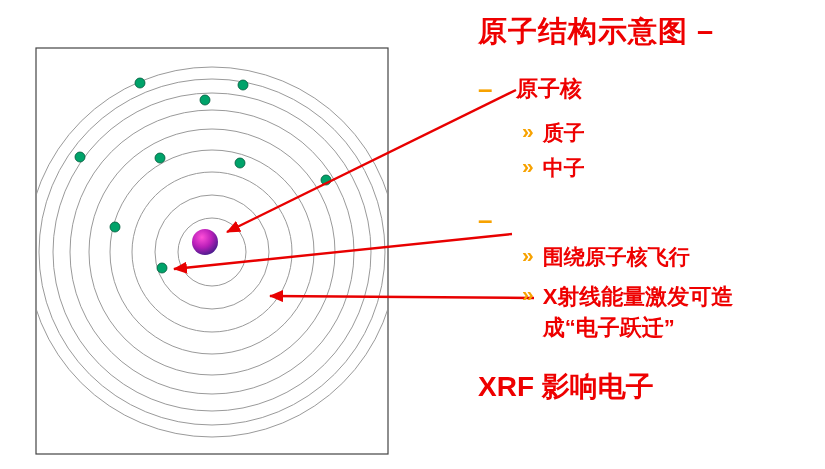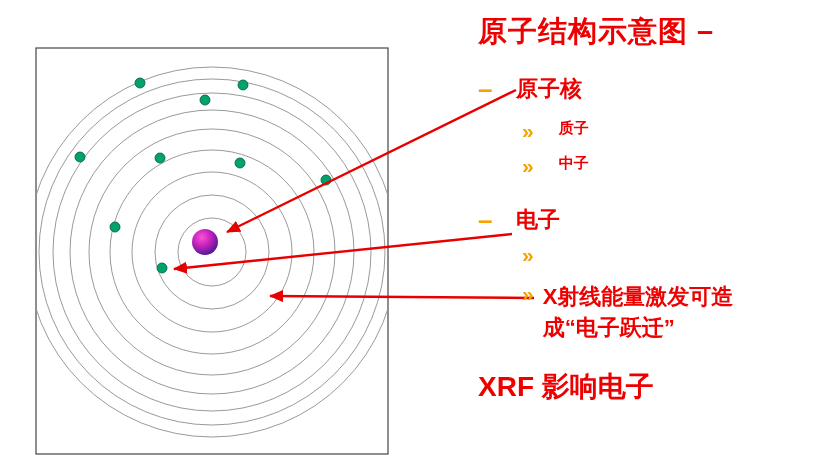--- a/index.html
+++ b/index.html
@@ -17,21 +17,21 @@
   .sec-nucleus{left:0;top:74px;}
   .sec-electron{left:0;top:205px;}
   .dash{color:#f7a200;font-size:26px;width:38px;flex:0 0 38px;}
   .sec-label{font-size:22px;}
   .sub{position:absolute;display:flex;align-items:flex-start;}
   .sub-1{left:44px;top:119px;}
   .sub-2{left:44px;top:154px;}
   .sub-3{left:44px;top:243px;}
   .sub-4{left:44px;top:282px;}
   .bullet{color:#f7a200;font-size:21px;margin-right:9px;flex:0 0 auto;}
-  .sub-label{font-size:15px;white-space:nowrap;margin-left:16px;}
+  .sub-label{font-size:21px;white-space:nowrap;}
   .sub-label-wrap{font-size:22px;width:208px;white-space:normal;line-height:1.4;}
   .footer{position:absolute;left:0;top:368px;font-size:28px;white-space:nowrap;}
 </style>
 </head>
 <body>
 
 <div class="stage">
 
   <svg class="diagram-svg" viewBox="0 0 825 469">
     <defs>
@@ -97,25 +97,25 @@
       <span class="sub-label">质子</span>
     </div>
 
     <div class="sub sub-2">
       <span class="bullet">»</span>
       <span class="sub-label">中子</span>
     </div>
 
     <div class="sec sec-electron">
       <span class="dash">–</span>
-      <span class="sec-label">电子</span>
     </div>
 
     <div class="sub sub-3">
       <span class="bullet">»</span>
+      <span class="sub-label">围绕原子核飞行</span>
     </div>
 
     <div class="sub sub-4">
       <span class="bullet">»</span>
       <span class="sub-label-wrap">X射线能量激发可造成“电子跃迁”</span>
     </div>
 
     <div class="footer">XRF 影响电子</div>
 
   </div>

